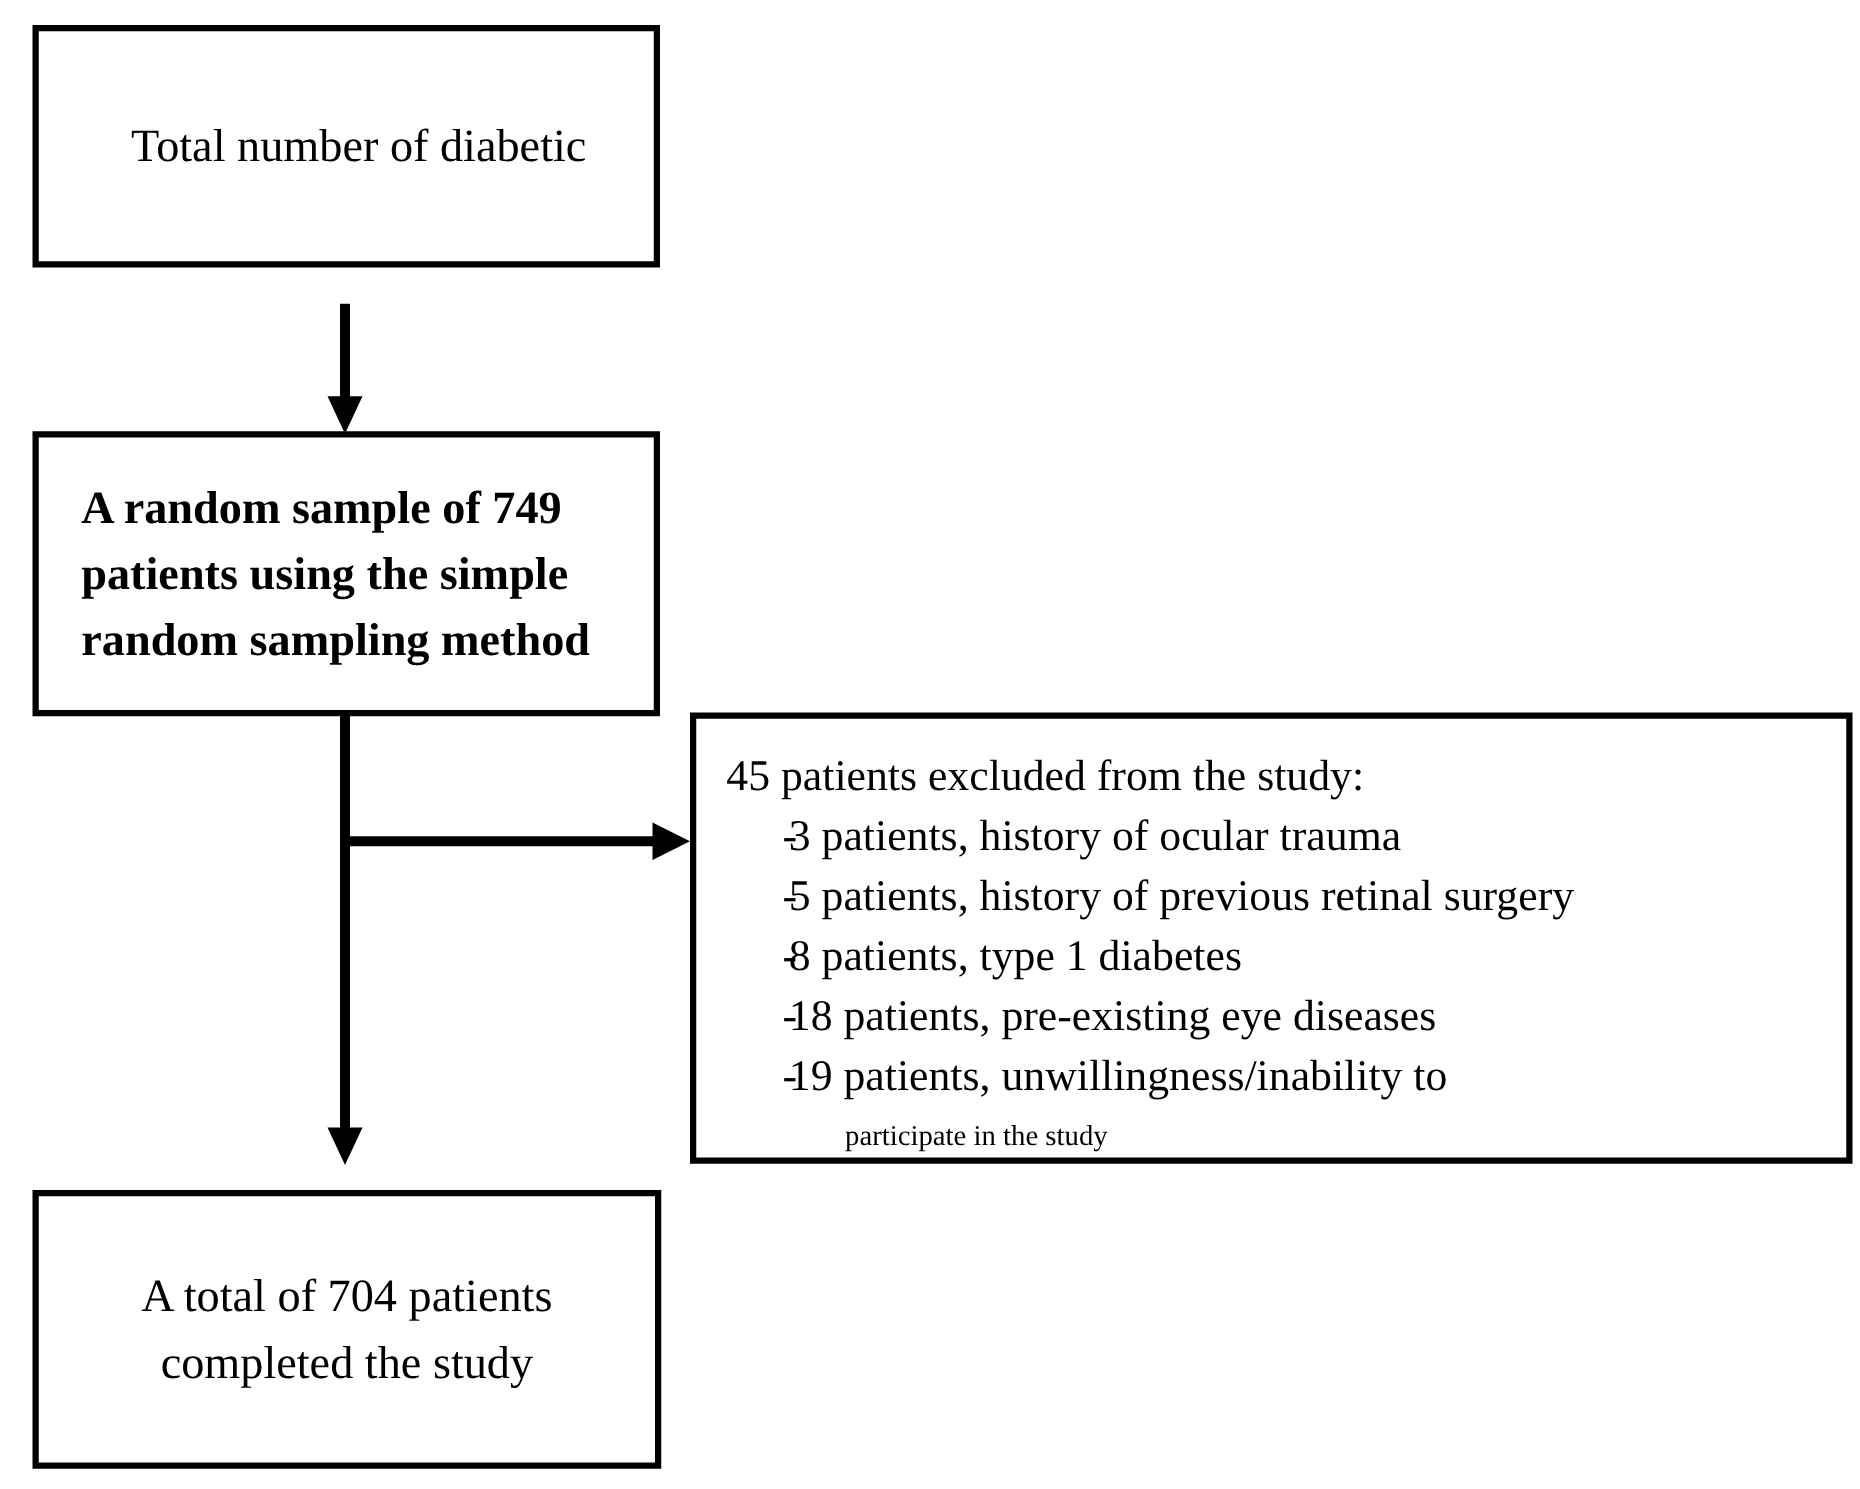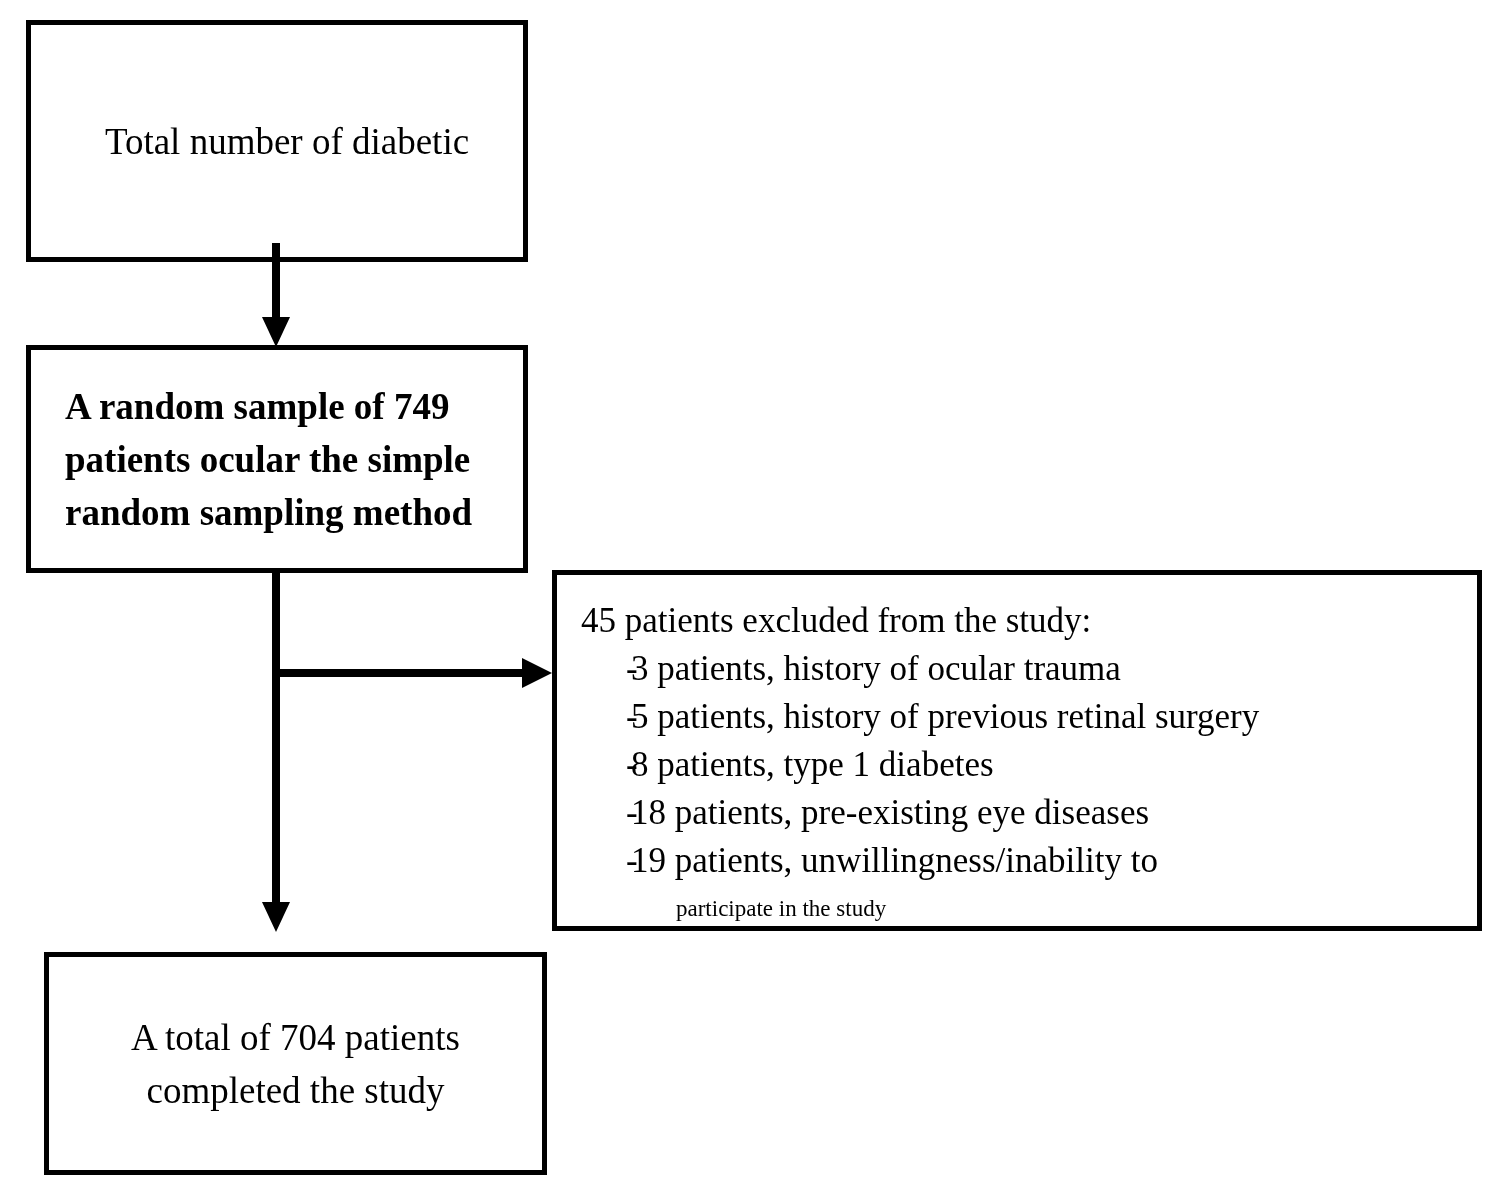--- a/index.html
+++ b/index.html
@@ -27,21 +27,21 @@
   }
   .node .line {
     white-space: pre;
   }
 
   
   #box-total {
     left: 26px;
     top: 20px;
     width: 502px;
-    height: 242px;
+    height: 194px;
     align-items: center;
     padding-left: 20px;
   }
   #box-total .line {
     font-size: 37px;
     line-height: 53px;
   }
 
   
   #box-sample {
@@ -90,21 +90,21 @@
   }
   .bullet-cont {
     padding-left: 95px;
     font-size: 23px;
     line-height: 48px;
     white-space: pre;
   }
 
   
   #box-completed {
-    left: 44px;
+    left: 26px;
     top: 952px;
     width: 503px;
     height: 223px;
     align-items: center;
     text-align: center;
   }
   #box-completed .line {
     font-size: 37px;
     line-height: 53px;
   }
@@ -170,21 +170,21 @@
 
   <div class="node" id="box-total">
     <div class="line">Total number of diabetic</div>
   </div>
 
   <div class="conn" id="conn-v1"></div>
   <div id="arrow-1"></div>
 
   <div class="node" id="box-sample">
     <div class="line">A random sample of 749</div>
-    <div class="line">patients ocular the simple</div>
+    <div class="line">patients using the simple</div>
     <div class="line">random sampling method</div>
   </div>
 
   <div class="conn" id="conn-v2"></div>
   <div id="arrow-2"></div>
 
   <div class="conn" id="conn-h1"></div>
   <div id="arrow-3"></div>
 
   <div class="node" id="box-excluded">

